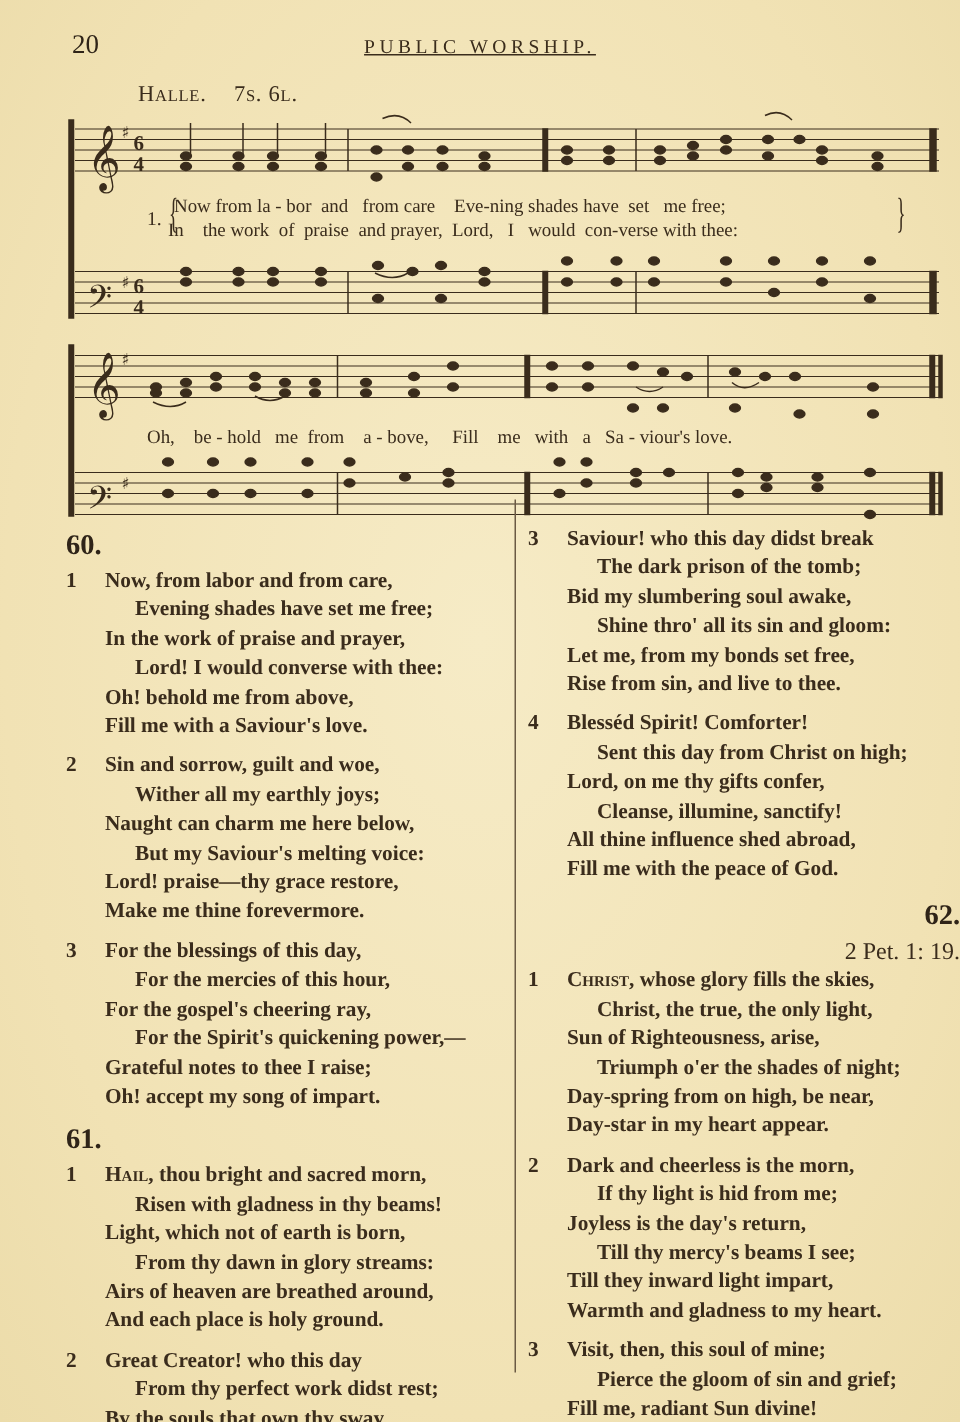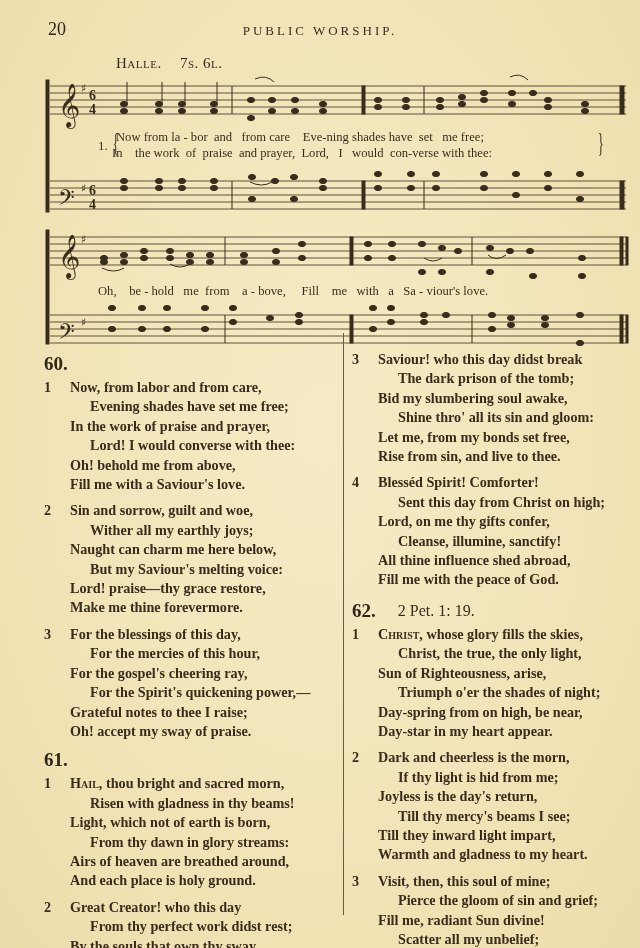--- a/index.html
+++ b/index.html
@@ -6,38 +6,38 @@
     body {
       width: 640px; height: 948px; overflow: hidden; position: relative;
       background: #f3e6bb;
       color: #3a2c1c;
       font-family: "Liberation Serif", "DejaVu Serif", serif;
     }
     .page { position: absolute; inset: 0; background: radial-gradient(ellipse at 50% 45%, #f6ebc6 0%, #f1e2b4 70%, #ecdcaa 100%); }
 
     
     .page-number { position: absolute; left: 48px; top: 19px; font-size: 18px; color: #2f2418; }
-    .running-head { position: absolute; left: 0; width: 640px; top: 23px; text-align: center; font-size: 13px; letter-spacing: 3px; color: #3a2c1c; }
-    .tune-title { position: absolute; left: 92px; top: 55px; font-size: 15px; letter-spacing: .5px; color: #3a2c1c; margin-left: 24px; }
+    .running-head { position: absolute; left: 0; width: 640px; top: 23px; text-align: center; font-size: 13px; letter-spacing: 3px; color: #3a2c1c; text-decoration: underline; }
+    .tune-title { position: absolute; left: 92px; top: 55px; font-size: 15px; letter-spacing: .5px; color: #3a2c1c; }
     .tune-title .sc { font-variant: small-caps; }
     .tune-title .meter { margin-left: 14px; font-variant: small-caps; }
 
     
     .music { position: absolute; left: 0; top: 0; width: 640px; height: 350px; }
     .lyric { position: absolute; font-size: 12.6px; color: #3a2c1c; white-space: pre; }
     .verse-num { position: absolute; font-size: 13px; }
     .brace-txt { position: absolute; font-size: 28px; line-height: 1; transform: scaleX(.45); color: #3a2c1c; }
 
     
     .col { position: absolute; top: 350px; font-size: 14.2px; line-height: 19.4px; color: #3a2c1c; }
     .col-left { left: 44px; width: 290px; }
     .col-right { left: 352px; width: 288px; }
     .divider { position: absolute; left: 343px; top: 333px; width: 1px; height: 582px; background: #6b5a44; }
     .hymn-num { font-weight: bold; font-size: 19px; line-height: 24px; margin-top: 2px; margin-bottom: 2px; color: #2f2418; }
-    .hymn-head { display: flex; align-items: center; }
+    .hymn-head { display: flex; align-items: flex-end; flex-direction: column; }
     .hymn-ref { font-size: 16px; margin-left: 22px; }
     .stanza { margin-bottom: 7px; }
     .line { white-space: nowrap; padding-left: 26px; font-weight: bold; }
     .line.indent { padding-left: 46px; }
     .line.first { padding-left: 0; }
     .stanza-no { display: inline-block; width: 26px; }
     .sc { font-variant: small-caps; }
   </style>
 </head>
 <body>
@@ -308,21 +308,21 @@
         <div class="line indent">But my Saviour's melting voice:</div>
         <div class="line">Lord! praise—thy grace restore,</div>
         <div class="line">Make me thine forevermore.</div>
       </div>
       <div class="stanza">
         <div class="line first"><span class="stanza-no">3</span><span>For the blessings of this day,</span></div>
         <div class="line indent">For the mercies of this hour,</div>
         <div class="line">For the gospel's cheering ray,</div>
         <div class="line indent">For the Spirit's quickening power,—</div>
         <div class="line">Grateful notes to thee I raise;</div>
-        <div class="line">Oh! accept my sway of praise.</div>
+        <div class="line">Oh! accept my song of impart.</div>
       </div>
     </div>
 
     <div class="hymn">
       <div class="hymn-num">61.</div>
       <div class="stanza">
         <div class="line first"><span class="stanza-no">1</span><span class="sc">Hail,</span><span> thou bright and sacred morn,</span></div>
         <div class="line indent">Risen with gladness in thy beams!</div>
         <div class="line">Light, which not of earth is born,</div>
         <div class="line indent">From thy dawn in glory streams:</div>

